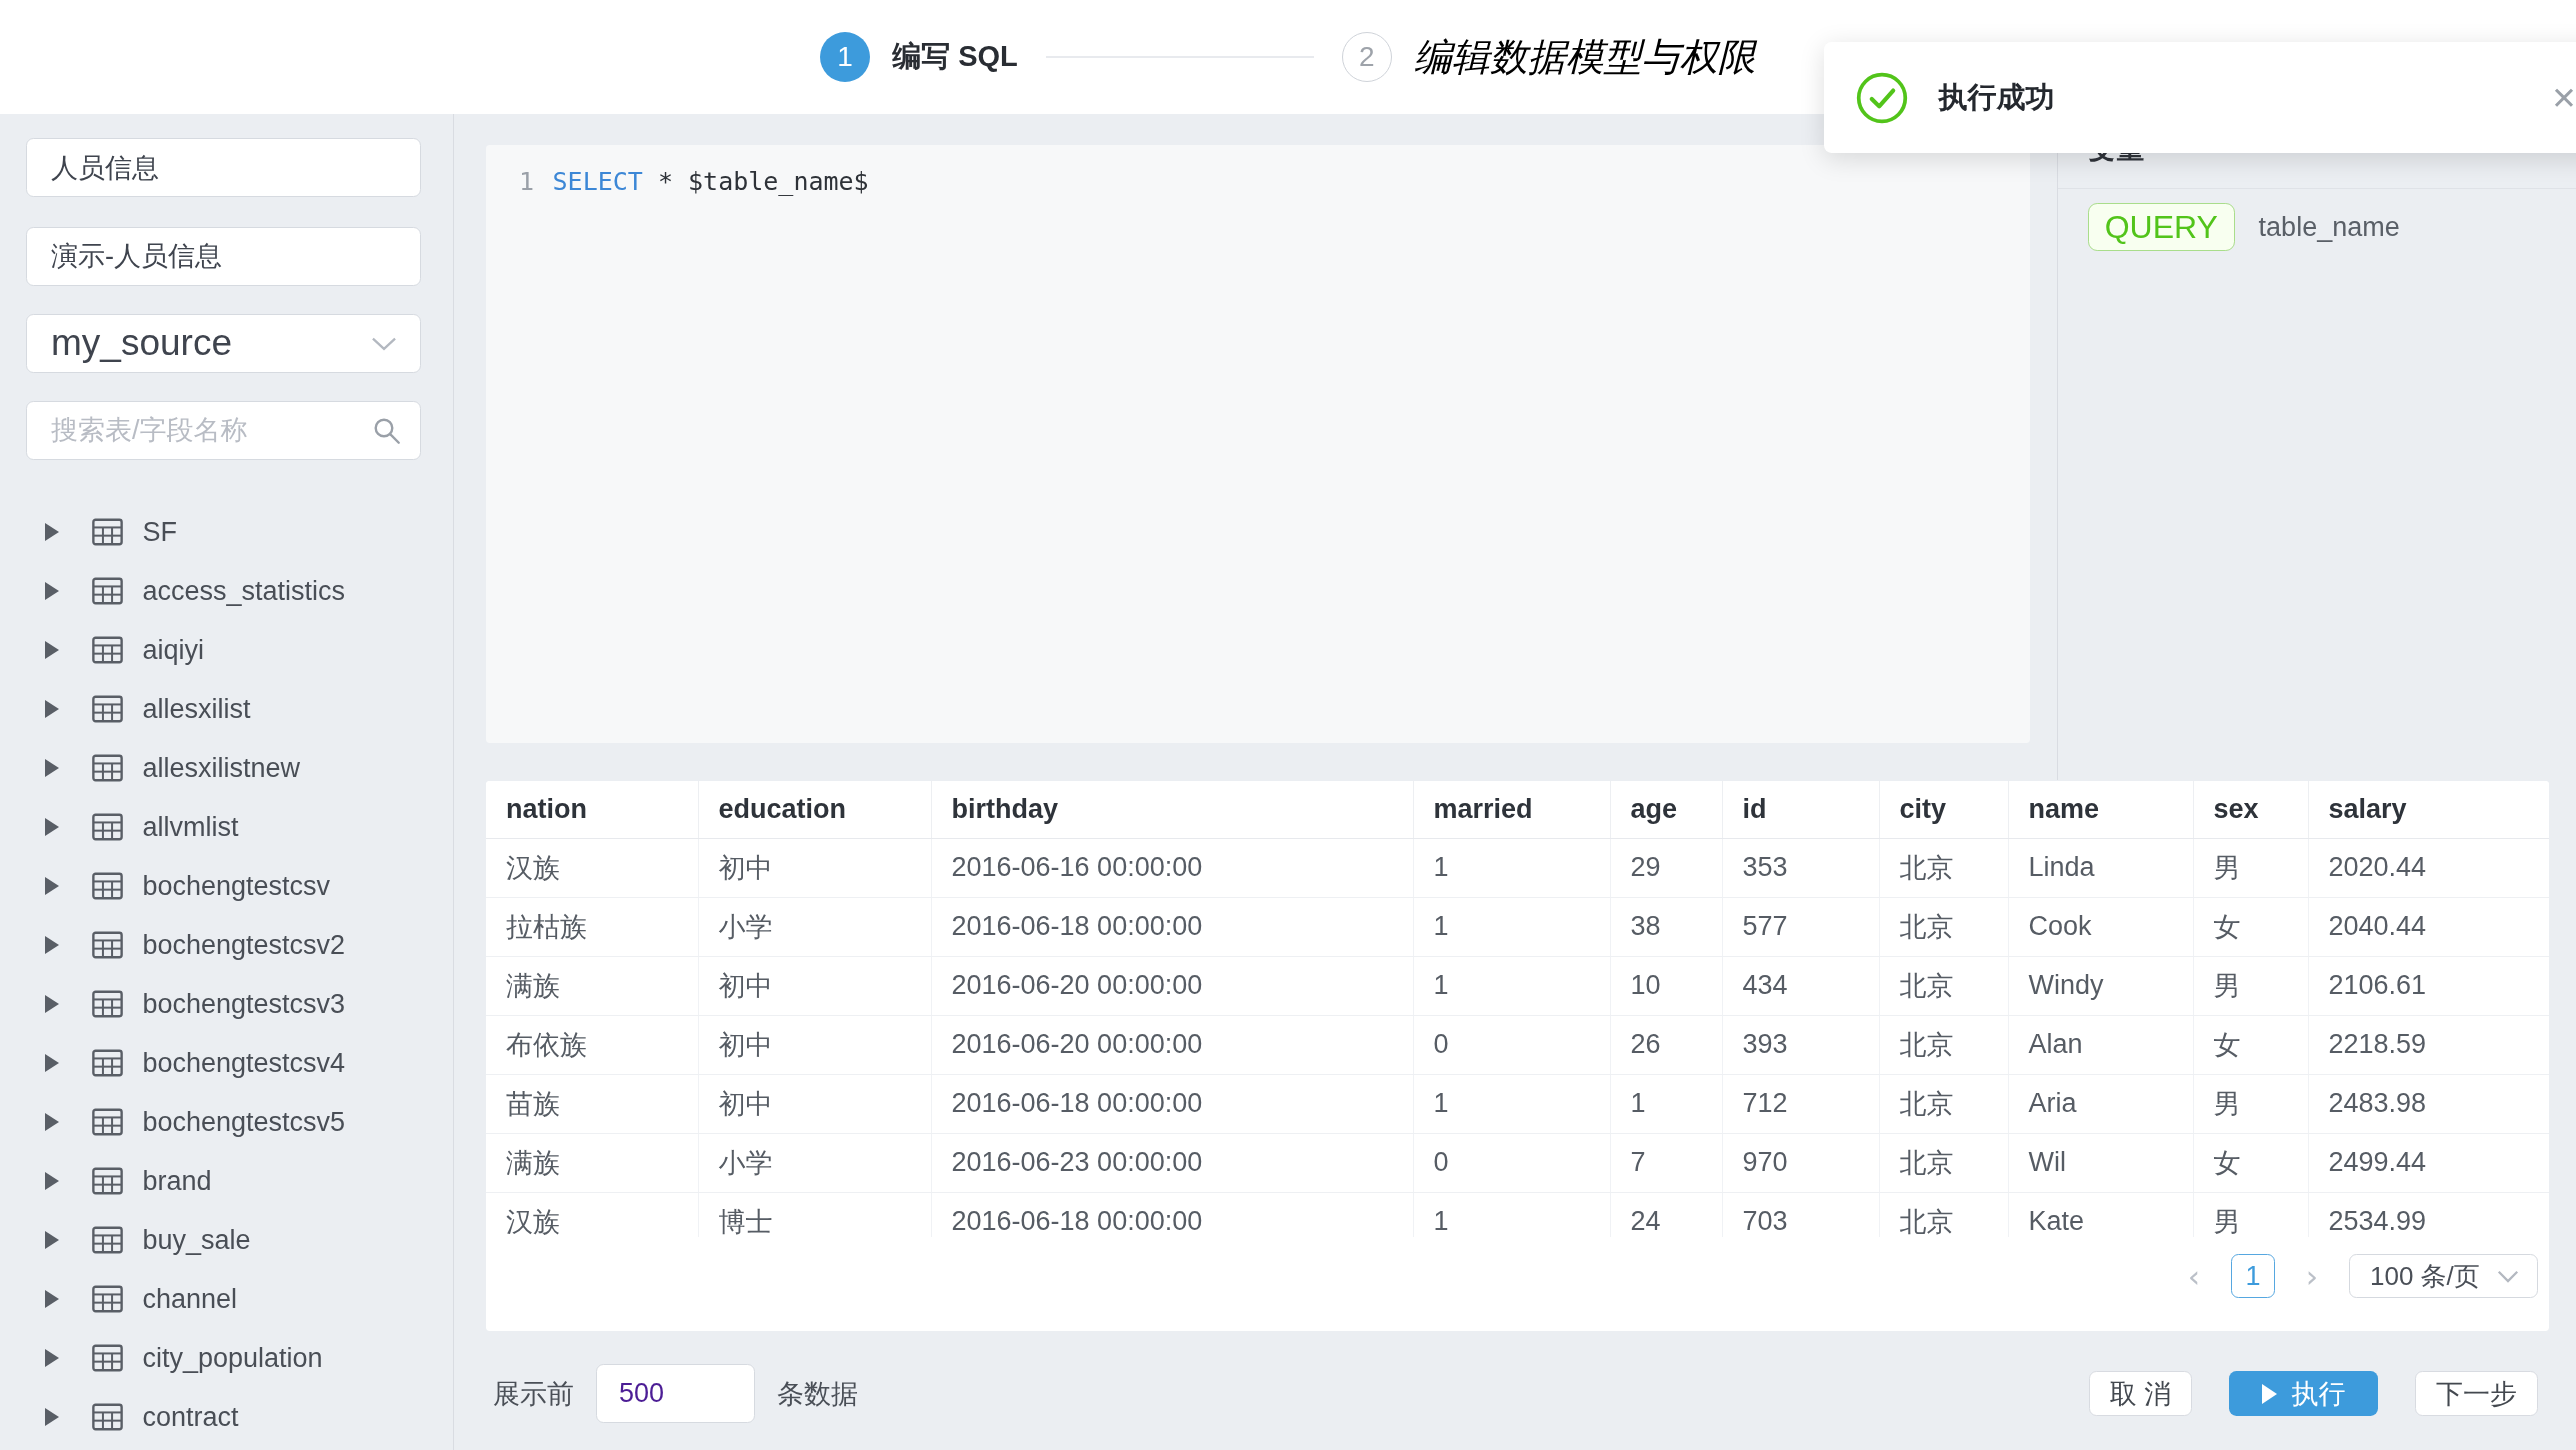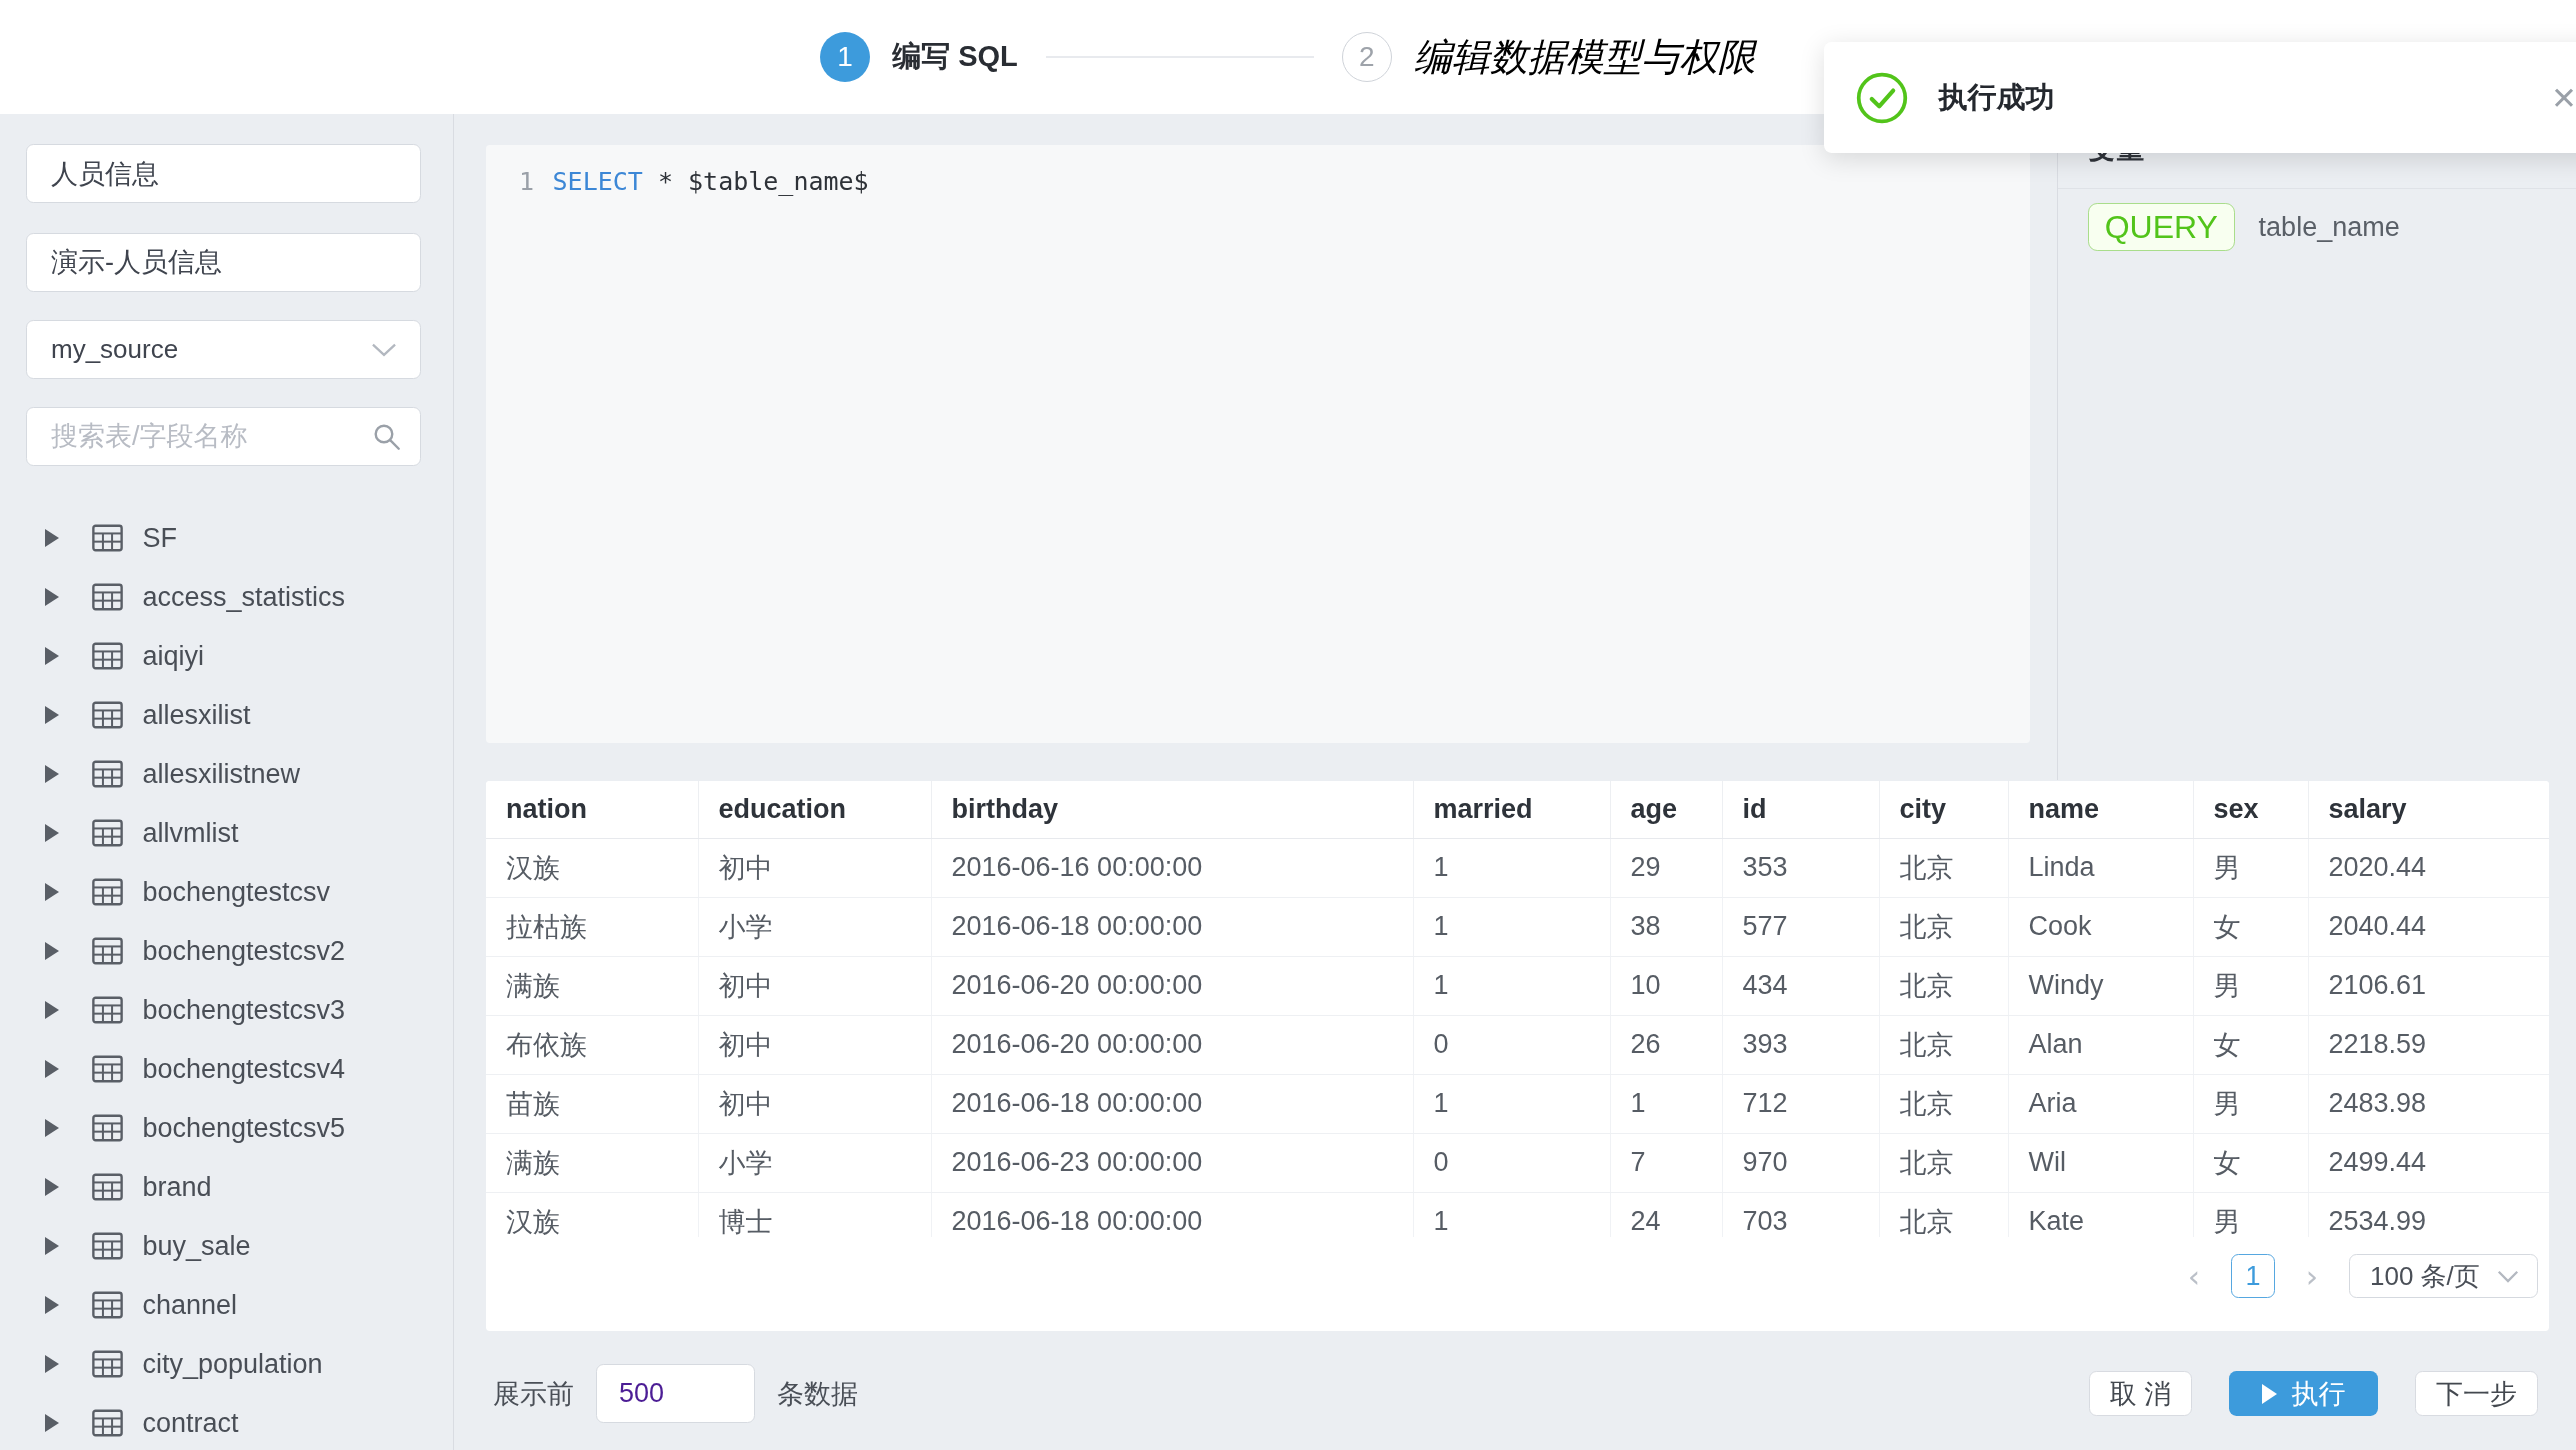--- a/index.html
+++ b/index.html
@@ -24,28 +24,28 @@
                justify-content:center;font-size:28px;flex:none;}
   .step-circle.active{background:var(--accent);color:#fff;}
   .step-circle.idle{background:#fff;border:1.8px solid #cfd3d9;color:#9ea3aa;}
   .step-label.active{font-size:29px;font-weight:700;color:#292d33;}
   .step-label.idle{font-size:38px;color:#000000;font-style:italic;}
   .step-line{width:268px;height:1.8px;background:#e8eaee;}
   
   .content-bg{position:absolute;left:0;top:114px;width:2576px;height:1336px;background:var(--bg);}
   
   .sidebar{position:absolute;left:0;top:114px;width:454px;height:1336px;
-           border-right:0.9px solid var(--line);padding:30px 31px 0 26px;overflow:hidden;}
+           border-right:0.9px solid var(--line);padding:24px 31px 0 26px;overflow:hidden;}
   .side-input{width:395px;height:59px;background:#fff;border:0.9px solid #d6dae0;border-radius:7.4px;
               font-size:27px;color:#3f444e;padding:0 24px;display:block;outline:none;
               font-family:"Liberation Sans",sans-serif;}
   .side-gap1{margin-bottom:29.5px;} .side-gap2{margin-bottom:28px;}
   .side-select{width:395px;height:59px;background:#fff;border:0.9px solid #d6dae0;border-radius:7.4px;
                display:flex;align-items:center;justify-content:space-between;padding:0 22px 0 24px;
-               font-size:26px;color:#3f444e;}
+               font-size:37px;color:#3f444e;}
   .search-wrap{position:relative;width:395px;height:59px;}
   .search-wrap input{width:395px;height:59px;background:#fff;border:0.9px solid #d6dae0;border-radius:7.4px;
               font-size:27px;color:#3f444e;padding:0 65px 0 24px;outline:none;
               font-family:"Liberation Sans",sans-serif;}
   .search-wrap input::placeholder{color:#b8bcc4;}
   .search-icon{position:absolute;right:20px;top:15.7px;}
   .chev{stroke:#b3b8c0;stroke-width:2.5;fill:none;}
   .tree{margin-top:43px;}
   .tree-item{height:59px;display:flex;align-items:center;cursor:default;}
   .caret{width:0;height:0;border-left:14px solid #595e66;border-top:9.2px solid transparent;

